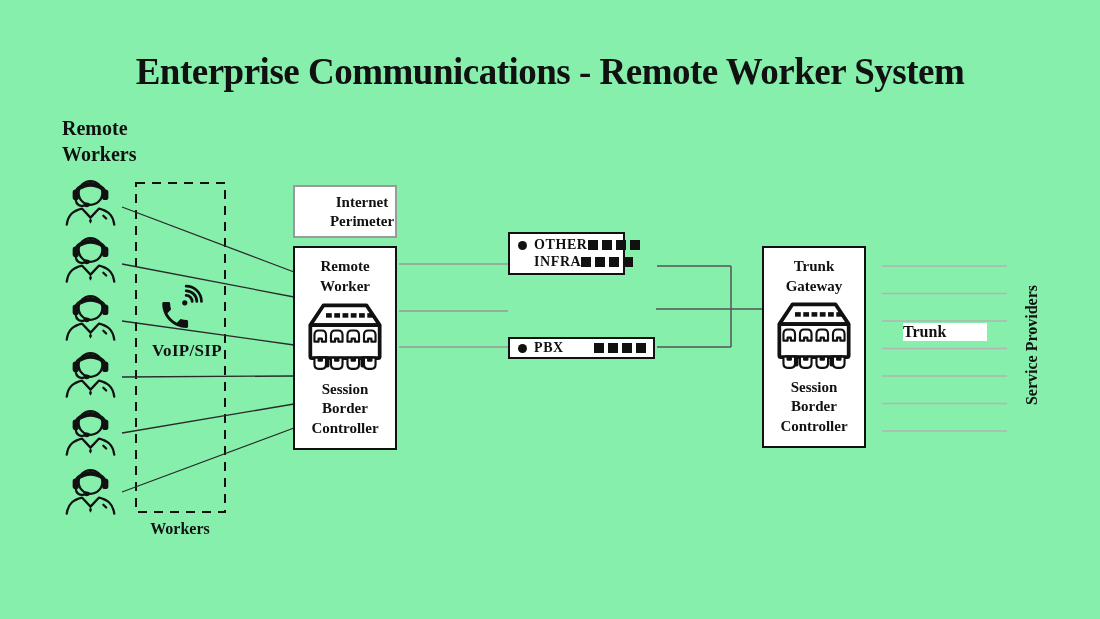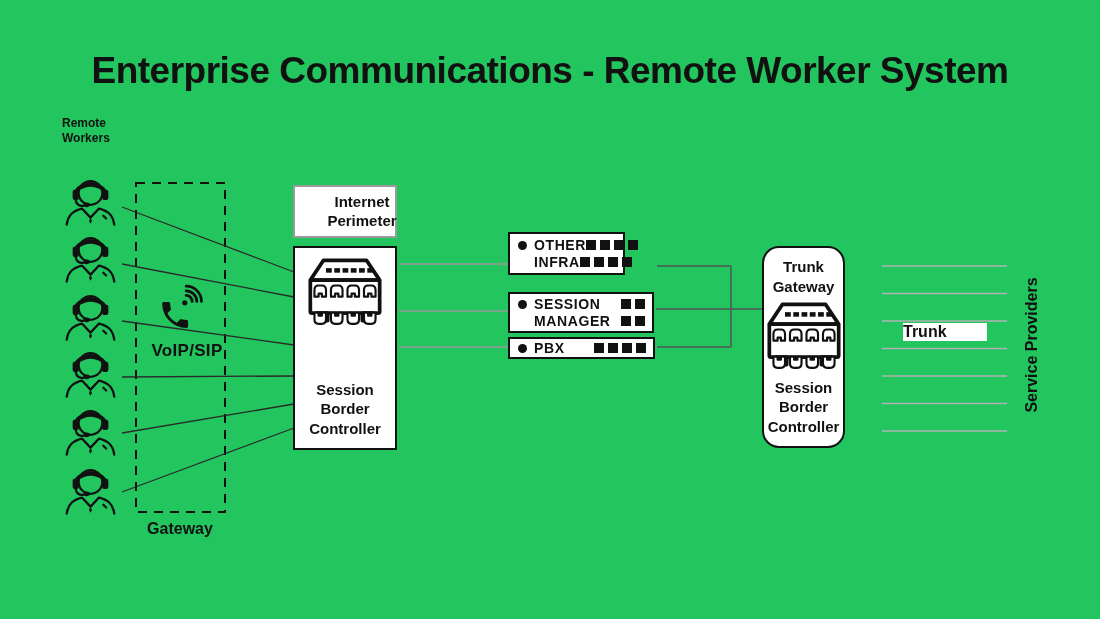--- a/index.html
+++ b/index.html
@@ -1,48 +1,48 @@
 <!DOCTYPE html>
 <html><head>
 <meta charset="utf-8">
 <style>
   html,body{margin:0;padding:0;background:#fff;}
   #stage{
-    position:relative;width:1100px;height:619px;background:#22c55e;overflow:hidden;
-    font-family:Liberation Sans, sans-serif;color:#111;
+    position:relative;width:1100px;height:619px;background:#86efac;overflow:hidden;
+    font-family:Liberation Serif, serif;color:#111;
   }
   .abs{position:absolute;}
   #wires{position:absolute;left:0;top:0;z-index:0;}
   .layer{z-index:2;}
 
   #title{
     left:0;right:0;top:50px;text-align:center;
     font-size:37px;font-weight:700;letter-spacing:-0.5px;white-space:nowrap;
   }
   #remote-workers-label{
-    left:62px;top:116px;width:78px;font-size:12px;font-weight:700;line-height:1.28;
+    left:62px;top:116px;width:78px;font-size:20px;font-weight:700;line-height:1.28;
   }
   .worker{width:57px;height:55px;left:62px;}
 
   #internet-label{
     left:130px;top:520px;width:100px;text-align:center;font-size:16px;font-weight:700;
   }
   #voip-icon{left:157px;top:281px;width:50px;height:52px;}
   #voip-label{left:142px;top:341px;width:90px;text-align:center;font-size:17px;font-weight:700;letter-spacing:0.3px;}
 
   .node-box{
     background:#fff;border:2px solid #111;box-sizing:border-box;
     display:flex;flex-direction:column;align-items:center;text-align:center;
   }
   #perimeter-box{
     left:293px;top:185px;width:104px;height:53px;border-color:#9a9a9a;
     justify-content:center;font-size:15px;font-weight:700;line-height:1.25;padding-left:34px;
   }
   #remote-sbc-box{left:293px;top:246px;width:104px;height:204px;justify-content:space-between;padding:9px 2px 10px;}
-  #trunk-sbc-box{left:762px;top:246px;width:83px;height:202px;justify-content:space-between;padding:9px 16px 10px;border-radius:17px;}
+  #trunk-sbc-box{left:762px;top:246px;width:104px;height:202px;justify-content:space-between;padding:9px 16px 10px;}
   .sbc-label{font-size:15px;font-weight:700;line-height:1.3;}
   .sbc-icon{width:82px;height:71px;flex:none;}
 
   .server-box{
     position:absolute;background:#fff;border:2px solid #111;box-sizing:border-box;
     padding:2px 7px 2px 8px;display:flex;flex-direction:column;justify-content:center;
   }
   #server-other{left:508px;top:232px;width:117px;height:43px;}
   #server-session{left:508px;top:292px;width:146px;height:41px;}
   #server-pbx{left:508px;top:337px;width:147px;height:22px;}
@@ -179,27 +179,28 @@
       <use href="#sym-worker"></use>
     </svg>
   <svg class="abs layer worker" style="top:462px">
       <use href="#sym-worker"></use>
     </svg>
 
   <svg id="voip-icon" class="abs layer">
       <use href="#sym-voip"></use>
     </svg>
   <div id="voip-label" class="abs layer">VoIP/SIP</div>
-  <div id="internet-label" class="abs layer">Gateway</div>
+  <div id="internet-label" class="abs layer">Workers</div>
 
   <div id="perimeter-box" class="abs layer node-box">
     <span>Internet Perimeter</span>
   </div>
 
   <div id="remote-sbc-box" class="abs layer node-box">
+    <div class="sbc-label">Remote Worker</div>
     <svg class="sbc-icon">
         <use href="#sym-sbc"></use>
       </svg>
     <div class="sbc-label">Session Border Controller</div>
   </div>
 
   <div id="server-other" class="server-box">
     <div class="srv-row">
       <span class="led"></span>
       <span class="srv-text">OTHER</span>
@@ -217,40 +218,20 @@
       <span class="srv-fill"></span>
       <span class="vents">
           <span class="vent"></span>
           <span class="vent"></span>
           <span class="vent"></span>
           <span class="vent"></span>
         </span>
     </div>
   </div>
 
-  <div id="server-session" class="server-box">
-    <div class="srv-row">
-      <span class="led"></span>
-      <span class="srv-text">SESSION</span>
-      <span class="srv-fill"></span>
-      <span class="vents">
-          <span class="vent"></span>
-          <span class="vent"></span>
-        </span>
-    </div>
-    <div class="srv-row">
-      <span class="led-space"></span>
-      <span class="srv-text">MANAGER</span>
-      <span class="srv-fill"></span>
-      <span class="vents">
-          <span class="vent"></span>
-          <span class="vent"></span>
-        </span>
-    </div>
-  </div>
 
   <div id="server-pbx" class="server-box">
     <div class="srv-row">
       <span class="led"></span>
       <span class="srv-text">PBX</span>
       <span class="srv-fill"></span>
       <span class="vents">
           <span class="vent"></span>
           <span class="vent"></span>
           <span class="vent"></span>

